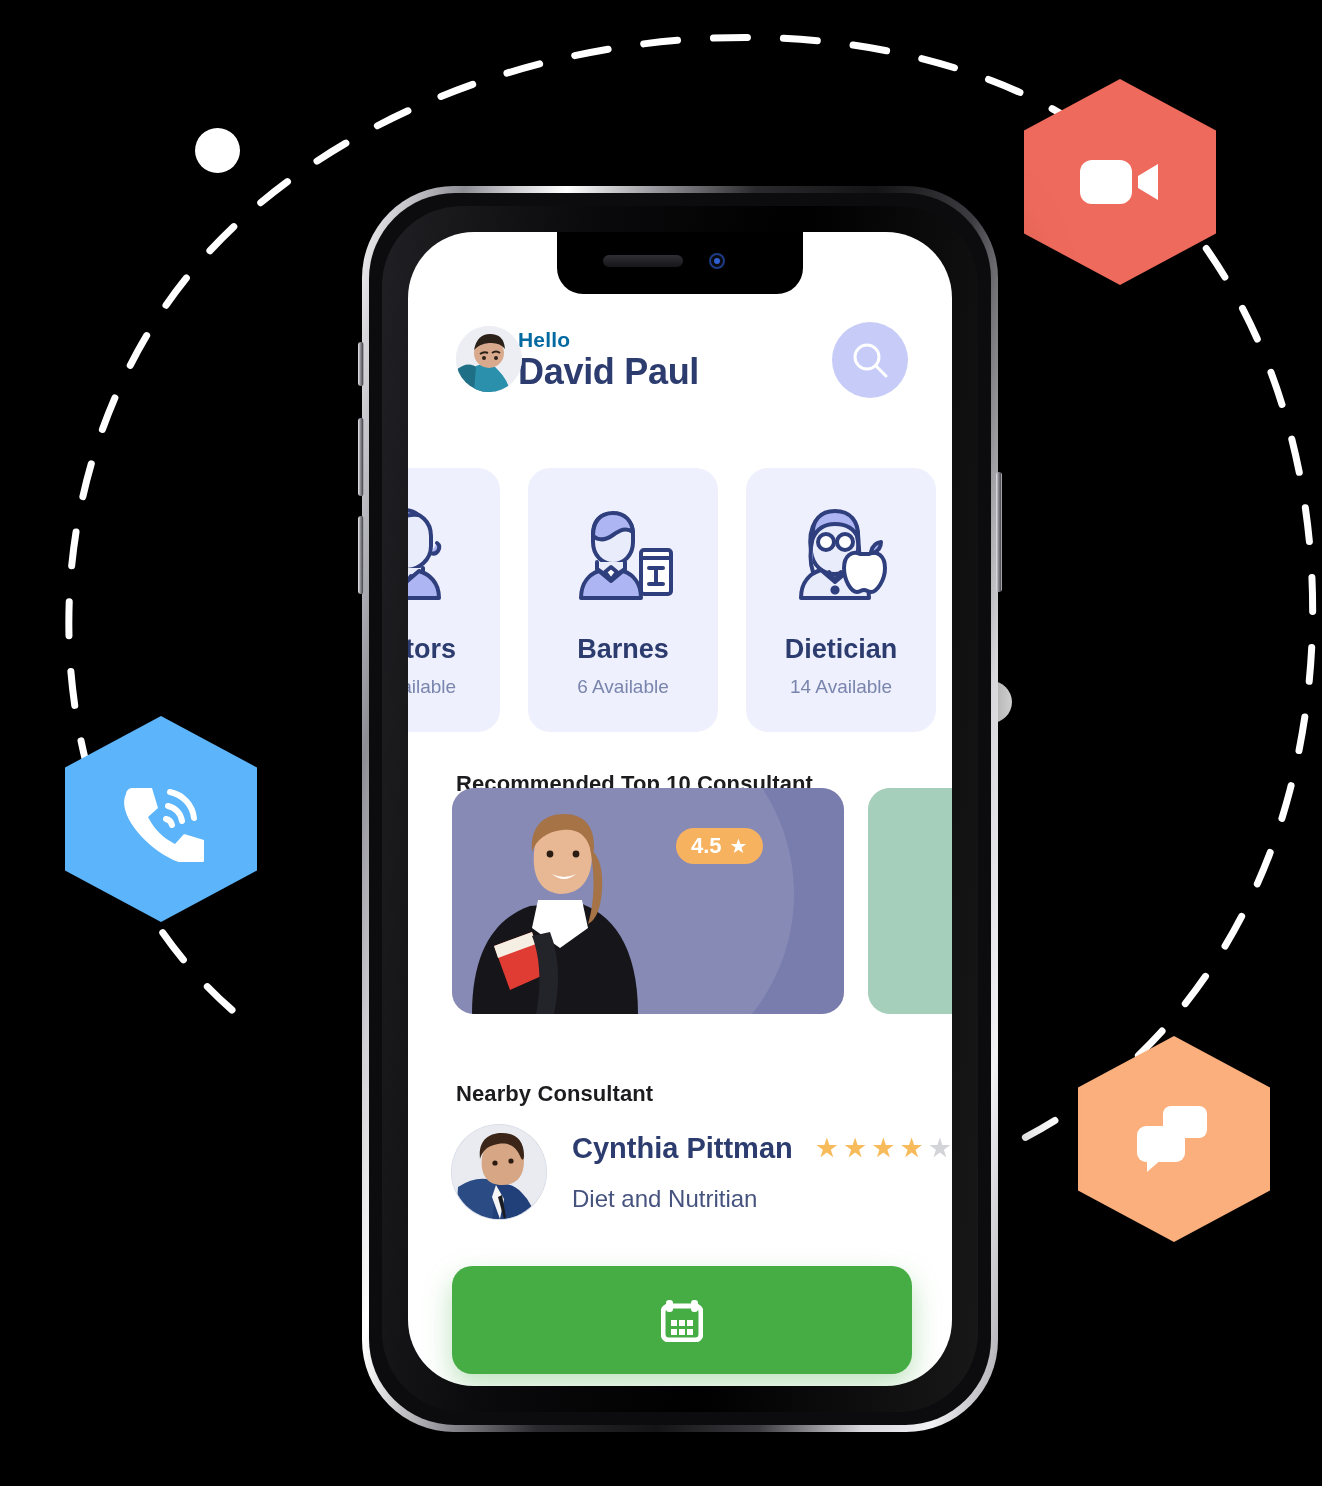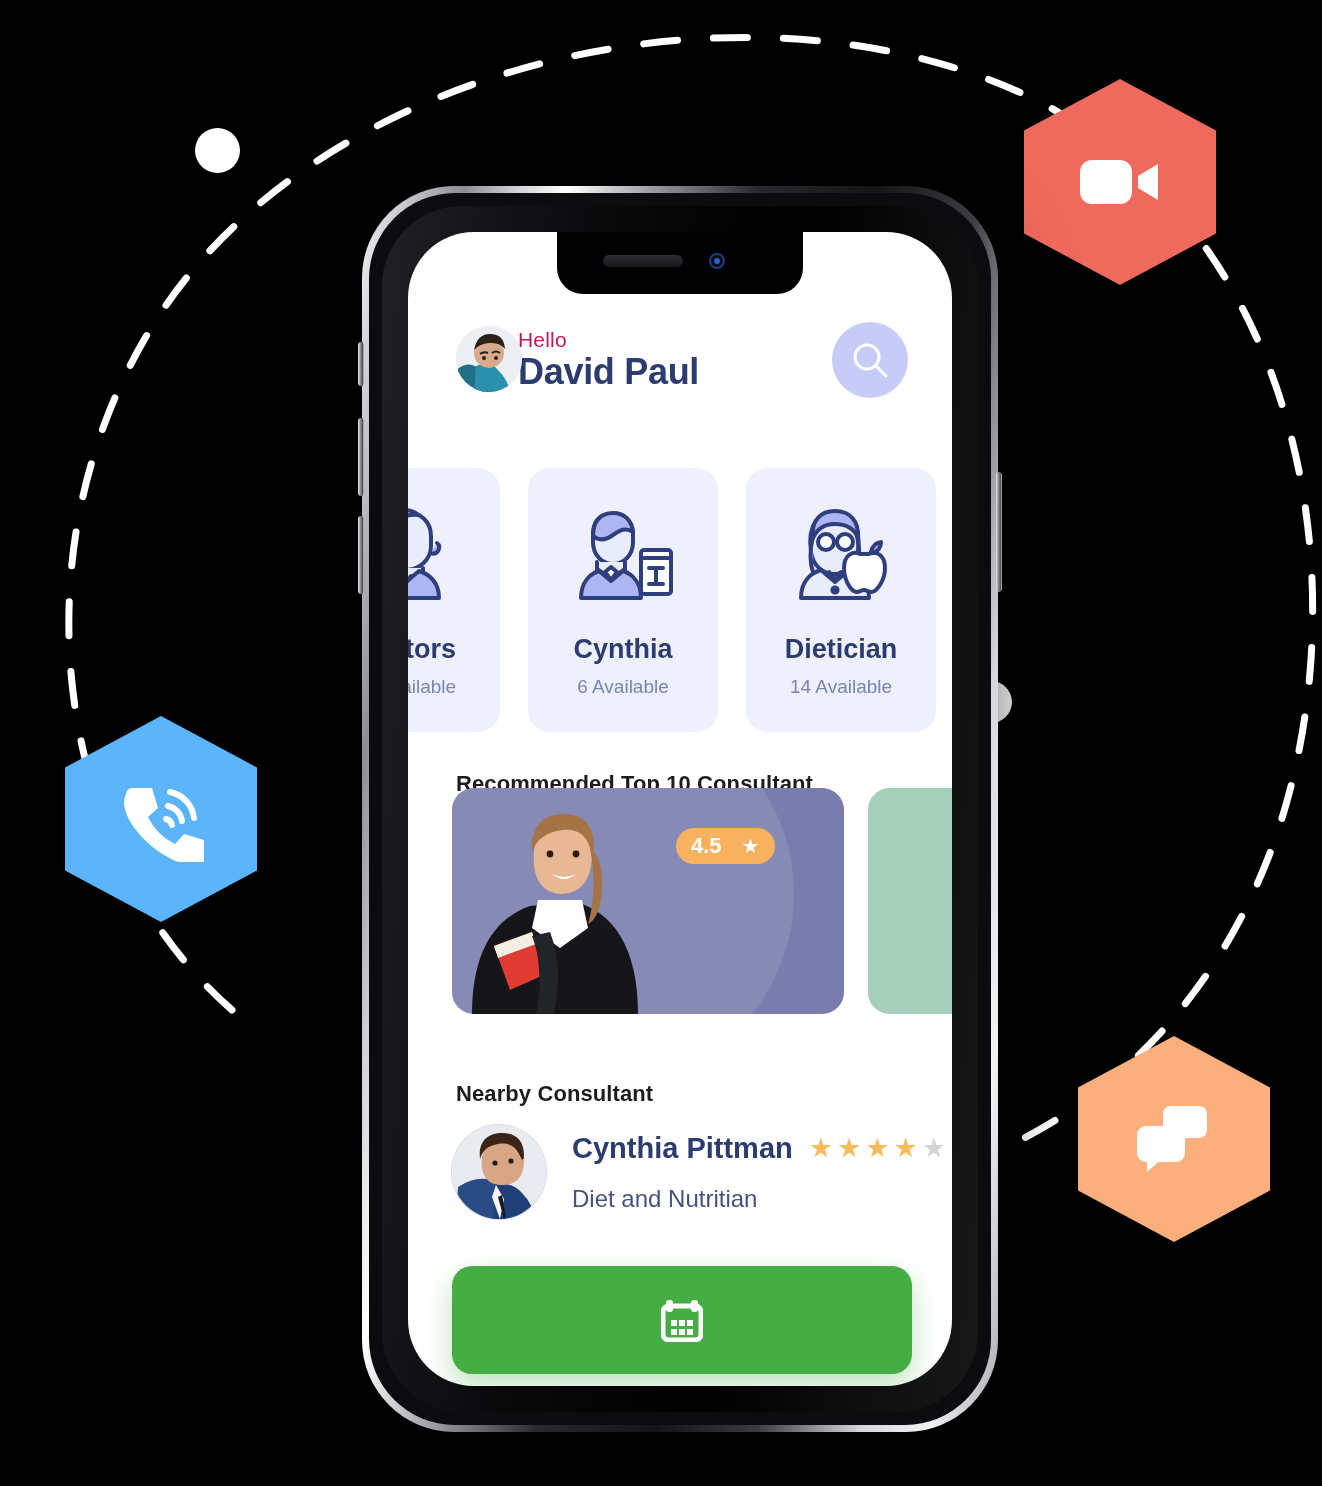--- a/index.html
+++ b/index.html
@@ -56,21 +56,21 @@
   .btn-right{right:-4px;top:286px;width:6px;height:120px;}
 
   
   .app{position:absolute;inset:0;padding:0;}
 
   .header{position:absolute;left:48px;top:88px;right:44px;height:78px;
       display:flex;align-items:center;}
   .avatar{width:66px;height:66px;border-radius:50%;overflow:hidden;flex:0 0 66px;
       background:#e9ecf2;position:relative;}
   .hello-wrap{margin-left:-4px;line-height:1;}
-  .hello{font-size:21px;font-weight:normal;color:#be185d;letter-spacing:.2px;}
+  .hello{font-size:21px;font-weight:bold;color:#0369a1;letter-spacing:.2px;}
   .uname{font-size:36px;font-weight:bold;color:#2d3c6e;margin-top:4px;letter-spacing:-.3px;}
   .search-btn{position:absolute;right:0;top:2px;width:76px;height:76px;border-radius:50%;
       background:#c6ccf7;display:flex;align-items:center;justify-content:center;border:0;padding:0;}
 
   
   .cats{position:absolute;left:-98px;top:236px;right:0;height:268px;display:flex;gap:28px;}
   .cat{width:190px;height:264px;background:#eef0fd;border-radius:22px;flex:0 0 190px;
       display:flex;flex-direction:column;align-items:center;}
   .cat-ico{margin-top:28px;height:116px;display:flex;align-items:center;justify-content:center;}
   .cat-name{font-size:27px;font-weight:bold;color:#2d3c6e;margin-top:22px;white-space:nowrap;}
@@ -87,31 +87,31 @@
   .rec-card.green{background:#69ae8d;}
   .rings{position:absolute;left:-170px;bottom:-200px;width:640px;height:640px;}
   .ring{position:absolute;border-radius:50%;}
   .r1{inset:0;background:rgba(255,255,255,.10);}
   .r2{left:58px;top:58px;right:58px;bottom:58px;background:rgba(255,255,255,.10);}
   .r3{left:128px;top:128px;right:128px;bottom:128px;background:rgba(255,255,255,.10);}
   .rings-g .r1,.rings-g .r2,.rings-g .r3{background:rgba(255,255,255,.16);}
   .rec-photo{position:absolute;left:2px;bottom:0;width:236px;height:218px;}
   .rec-photo-g{position:absolute;left:58px;bottom:0;width:300px;height:224px;}
   .rec-meta{position:absolute;left:224px;top:40px;width:160px;}
-  .badge{display:inline-flex;align-items:center;gap:20px;background:#f7b25f;color:#fff;
+  .badge{display:inline-flex;align-items:center;gap:8px;background:#f7b25f;color:#fff;
       border-radius:18px;padding:5px 15px;font-size:22px;font-weight:bold;}
   .badge .st{font-size:20px;line-height:1;}
   .rec-name{color:#fff;font-size:35px;font-weight:bold;line-height:1.16;margin-top:15px;}
 
   
   .near{position:absolute;left:44px;top:886px;right:40px;height:108px;display:flex;align-items:center;}
   .near-av{width:94px;height:94px;border-radius:50%;overflow:hidden;flex:0 0 94px;position:relative;
       box-shadow:0 0 0 1px #d7dbe6;background:#dfe3ec;}
   .near-txt{margin-left:26px;}
-  .near-line{display:flex;align-items:center;gap:16px;}
+  .near-line{display:flex;align-items:center;gap:22px;}
   .near-name{font-size:29px;font-weight:bold;color:#2d3c6e;white-space:nowrap;}
   .stars{display:flex;gap:4px;font-size:27px;line-height:1;}
   .near-role{font-size:24px;color:#46537f;margin-top:20px;}
 
   .cta{position:absolute;left:44px;right:40px;top:1034px;height:108px;border:0;padding:0;
       border-radius:20px;background:#46ad45;color:#fff;display:flex;align-items:center;
       justify-content:center;gap:22px;box-shadow:0 12px 28px rgba(70,173,69,.35);}
   .cta-label{font-size:34px;font-weight:bold;letter-spacing:.2px;}
 </style>
 </head>
@@ -230,21 +230,21 @@
                         <path d="M26 38 c0 -14 7 -23 20 -23 c12 0 19 8 20 19 c-7 -5 -13 -2 -20 3 c-7 5 -14 6 -20 1 Z" fill="#adb6f2"></path>
                         <path d="M30 64 v7 l14 10 l14 -10 v-7" fill="#e9ecfb"></path>
                         <path d="M14 100 c0 -16 9 -24 18 -27 l12 10 l12 -10 c9 3 18 11 18 27 Z" fill="#adb6f2"></path>
                         <path d="M38 74 l6 8 l6 -8 l-6 -5 Z" fill="#fff"></path>
                         <rect x="74" y="52" width="30" height="44" rx="3" fill="#fff"></rect>
                         <path d="M74 60 h30"></path>
                         <path d="M82 70 h14 M89 70 v16 M82 86 h14"></path>
                       </g>
                     </svg>
                   </div>
-                  <div class="cat-name">Cynthia</div>
+                  <div class="cat-name">Barnes</div>
                   <div class="cat-avail">6 Available</div>
                 </div>
 
                 <div class="cat">
                   <div class="cat-ico">
                     <svg width="112" height="112" viewBox="0 0 112 112">
                       <g fill="none" stroke="#2f3f7e" stroke-width="4" stroke-linejoin="round" stroke-linecap="round">
                         <path d="M26 54 c-4 -28 8 -40 24 -40 c16 0 26 12 23 38 c-2 16 -11 24 -23 24 c-12 0 -22 -8 -24 -22 Z" fill="#e9ecfb"></path>
                         <path d="M28 40 c-2 -18 8 -27 22 -27 c15 0 24 10 23 27 c-4 -10 -12 -14 -23 -14 c-11 0 -18 5 -22 14 Z" fill="#adb6f2"></path>
                         <path d="M28 38 q-5 22 0 36 M72 38 q5 22 0 36" fill="#adb6f2"></path>

